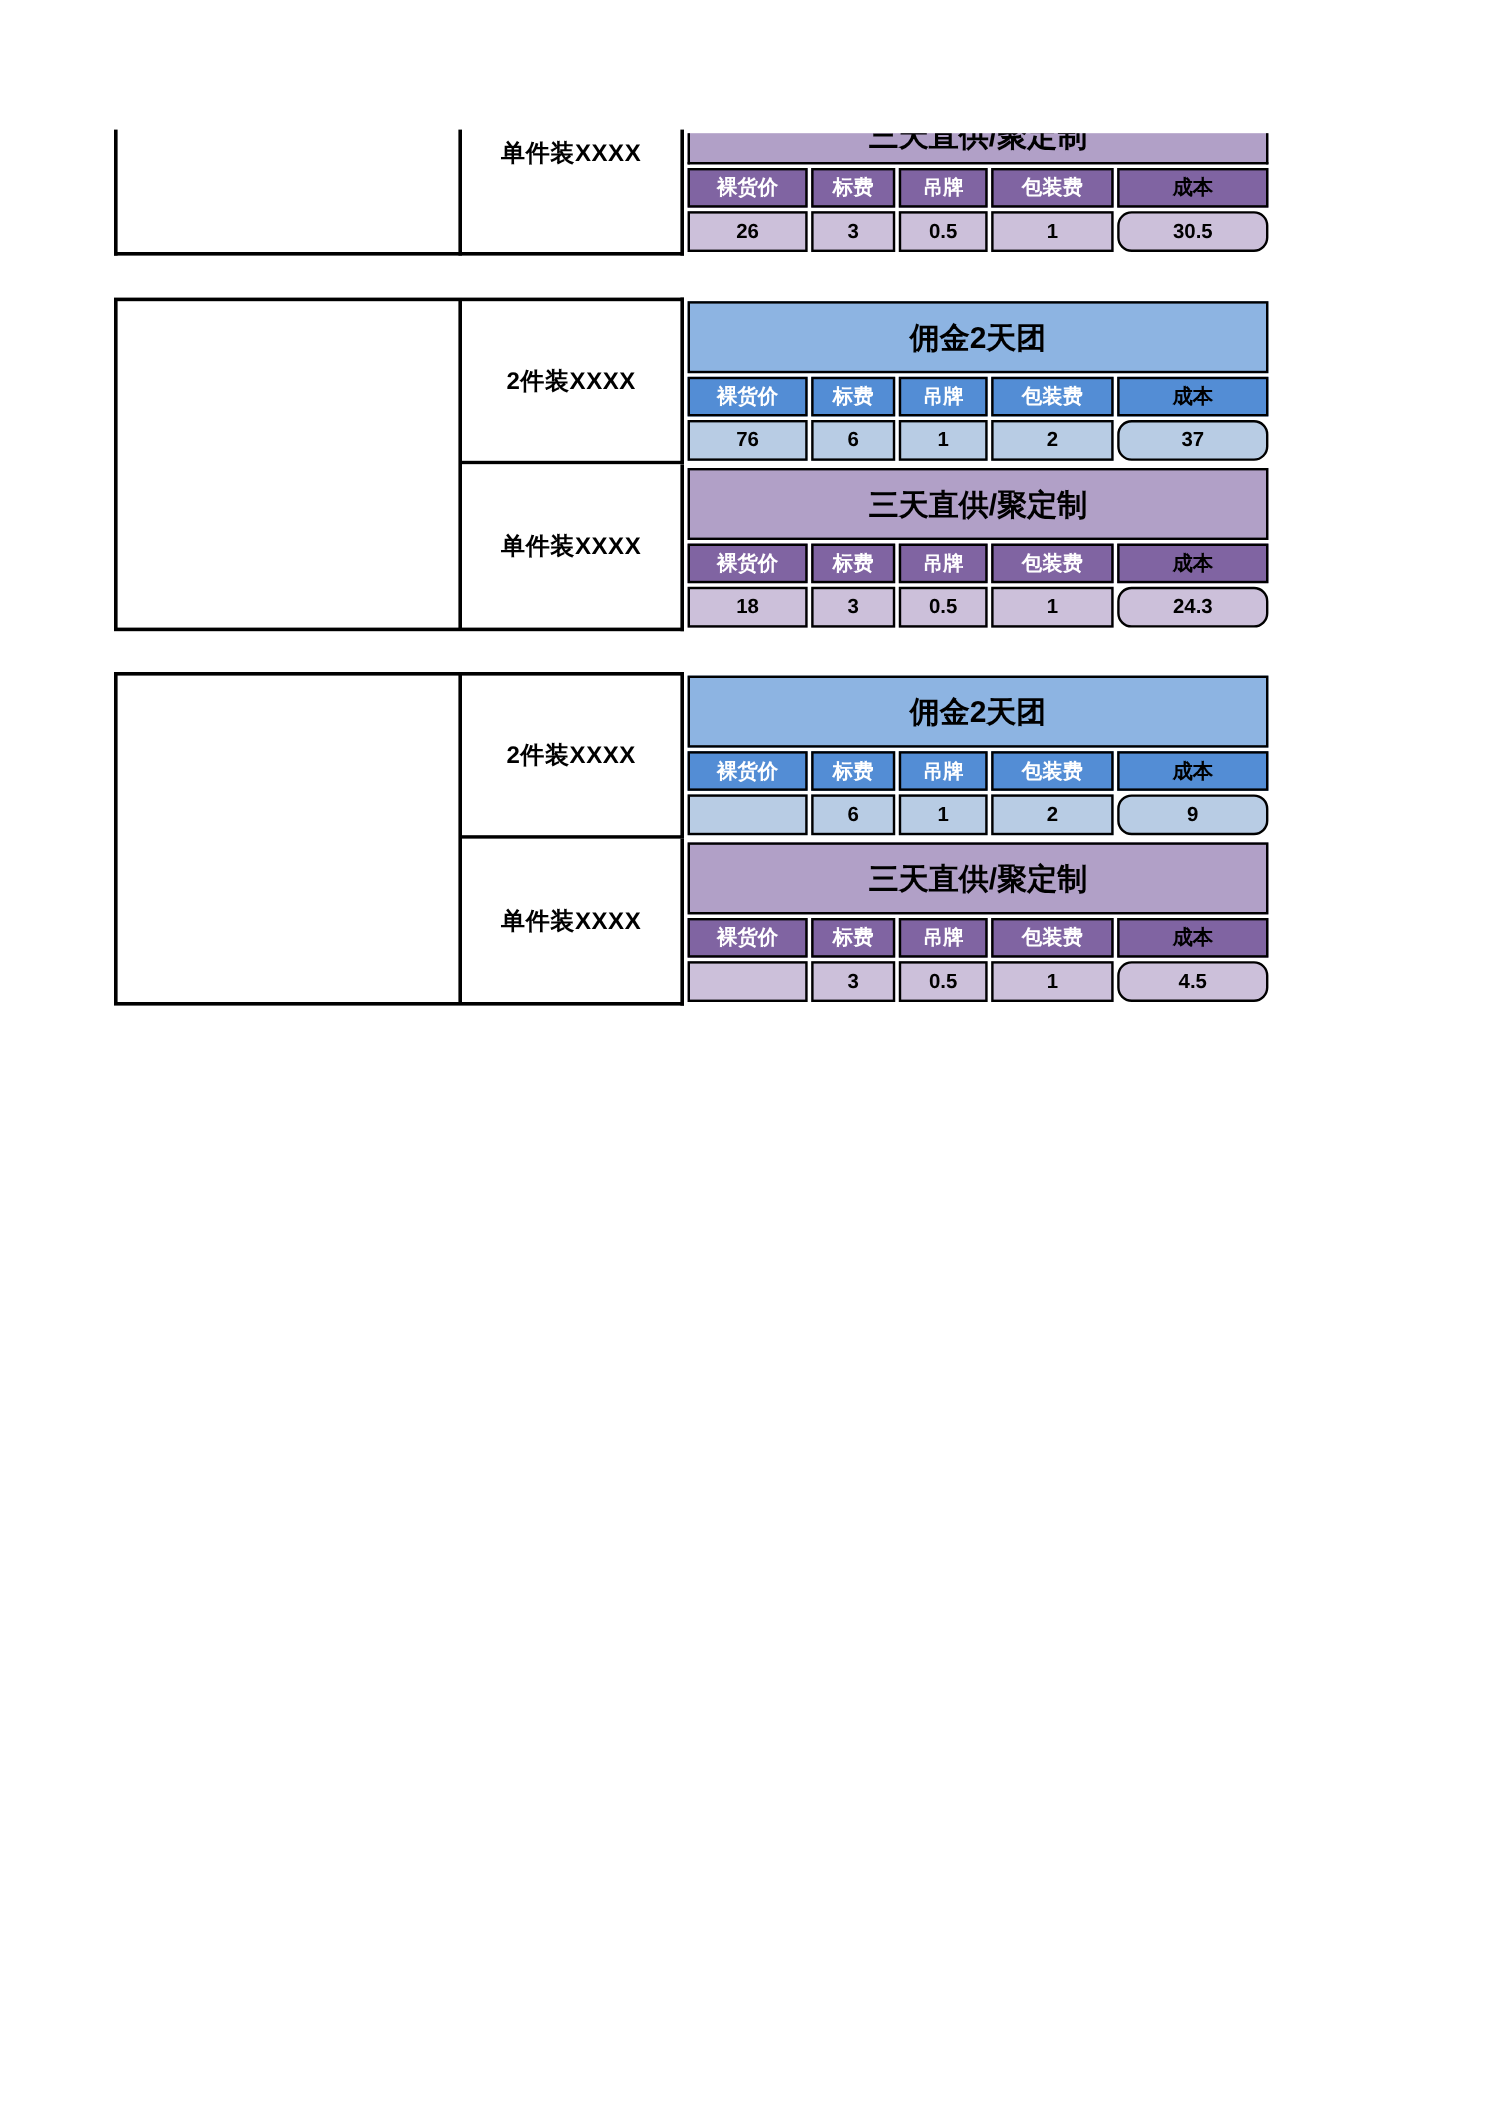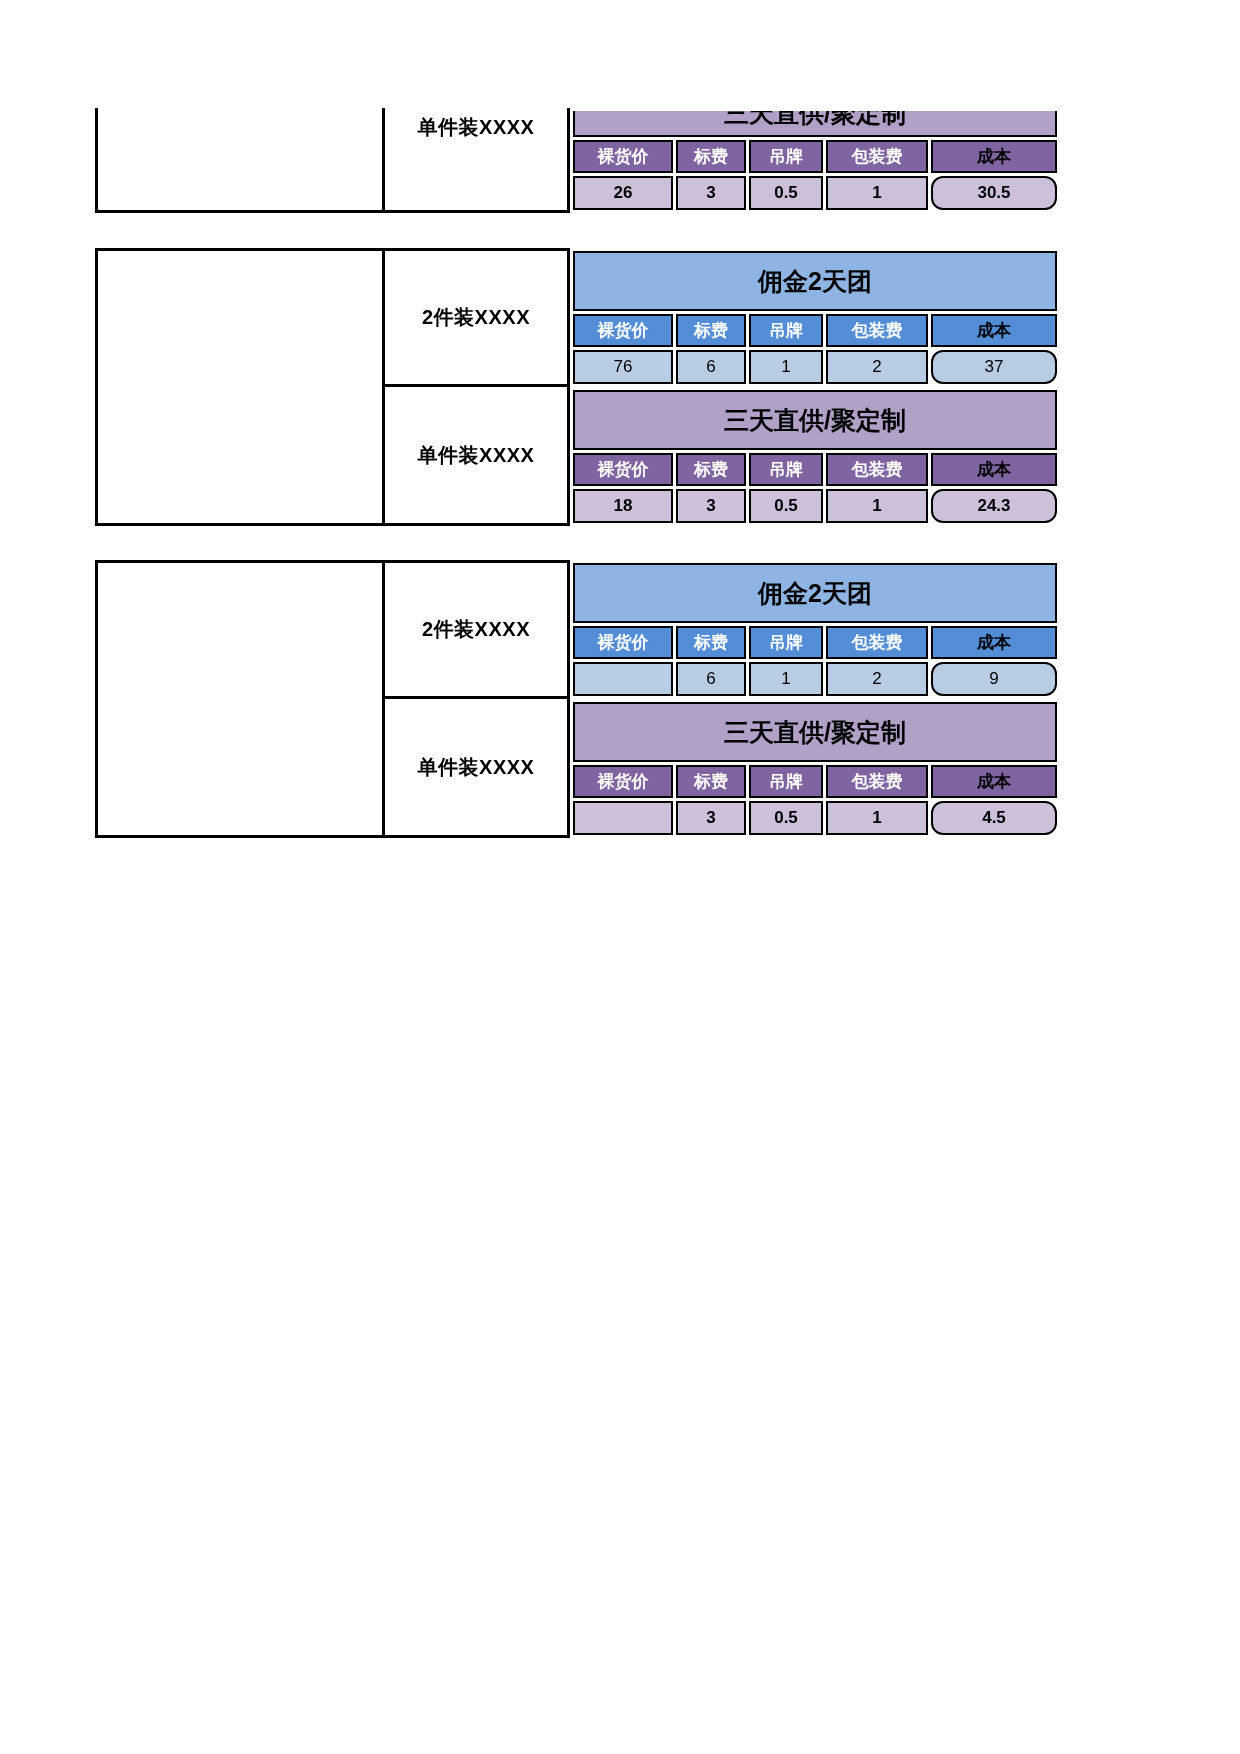--- a/index.html
+++ b/index.html
@@ -38,21 +38,21 @@
   col.c4{width:102px;} col.c5{width:126px;}
   .cost-table td,.cost-table th{
     border:2px solid var(--border);text-align:center;vertical-align:middle;
     padding:0;font-size:17px;overflow:hidden;margin-top:16px;
   }
   td.band{height:56px;font-size:25px;font-weight:bold;color:var(--body-text);}
   tr.hdr th{height:29px;color:var(--header-text);font-weight:bold;}
   tr.val td{height:30px;font-weight:normal;}
   .scheme-blue td.band{background:var(--blue-band);}
   .scheme-blue tr.hdr th{background:var(--blue-header);}
-  .scheme-blue tr.val td{background:var(--blue-value);}
+  .scheme-blue tr.val td{background:var(--blue-value);font-weight:bold;}
   .scheme-purple td.band{background:var(--purple-band);}
   .scheme-purple tr.hdr th{background:var(--purple-header);}
   .scheme-purple tr.val td{background:var(--purple-value);font-weight:bold;}
   .cost-table th.cost{background:var(--cost-cell-bg);color:var(--body-text);font-weight:bold;}
   .cost-table td.cost{background:var(--cost-cell-bg);color:var(--body-text);border-radius:12px;}
   
   td.band.band-clip{border-top:none;height:24px;}
   .clipwrap{height:24px;overflow:hidden;position:relative;}
   .clipwrap span{position:absolute;top:-14px;left:0;width:100%;text-align:center;}
 </style>

